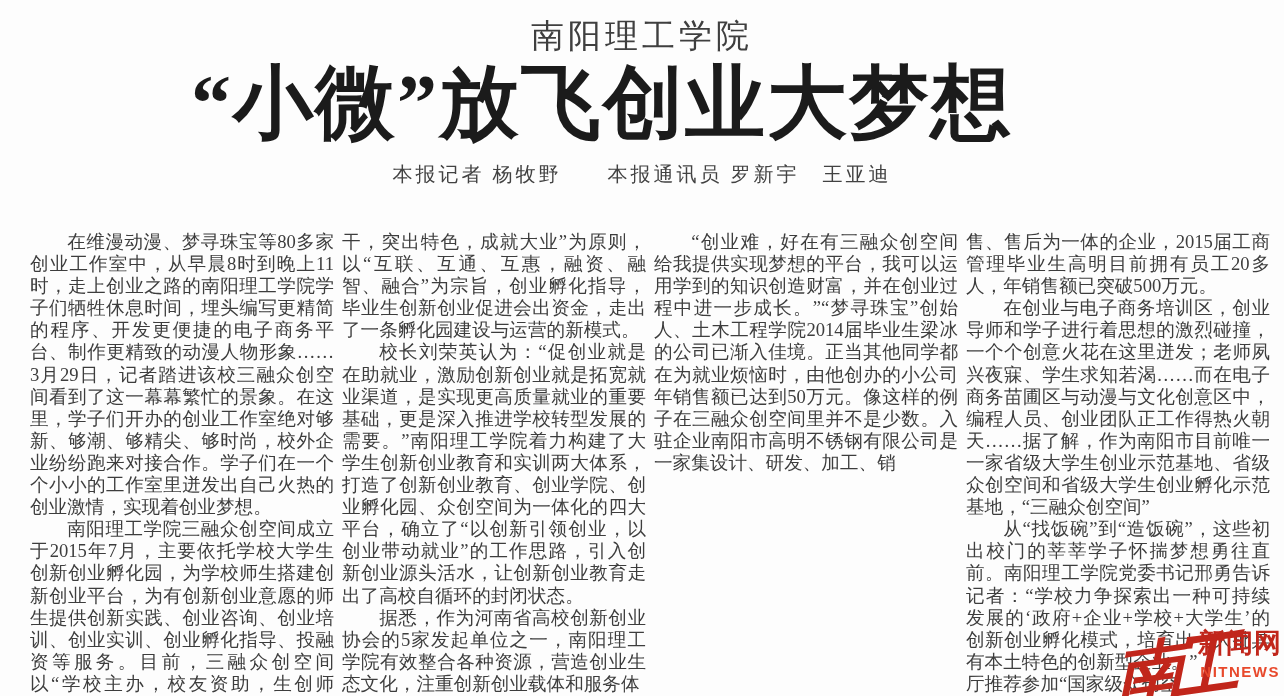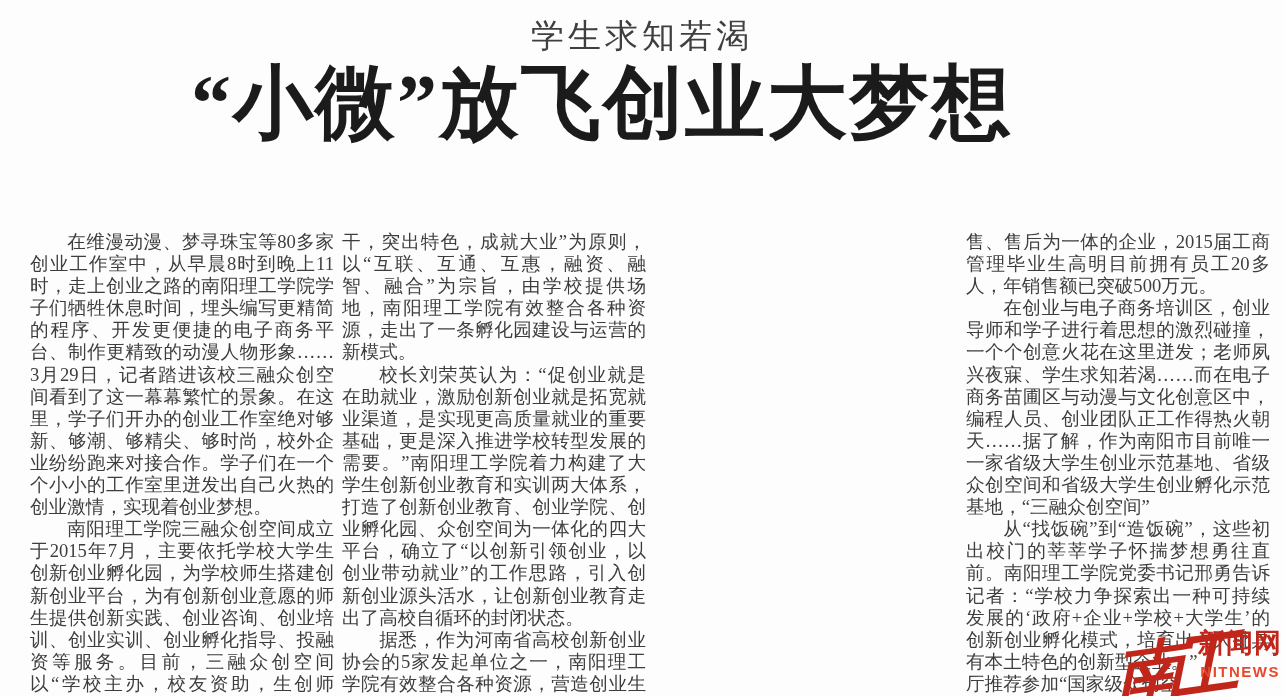--- a/index.html
+++ b/index.html
@@ -90,36 +90,38 @@
     line-height:1;
     font-family:"Liberation Sans","DejaVu Sans",sans-serif;
     text-align:center;
   }
 </style>
 </head>
 <body>
 
 <div class="page">
 
-  <div class="kicker">学生求知若渴</div>
+  <div class="kicker">南阳理工学院</div>
 
   <h1 class="headline">“小微”放飞创业大梦想</h1>
 
+  <div class="byline">本报记者 杨牧野　　本报通讯员 罗新宇　王亚迪</div>
 
   <div class="columns" id="columns">
       <div class="col">
         <p class="ind">在维漫动漫、梦寻珠宝等80多家创业工作室中，从早晨8时到晚上11时，走上创业之路的南阳理工学院学子们牺牲休息时间，埋头编写更精简的程序、开发更便捷的电子商务平台、制作更精致的动漫人物形象……3月29日，记者踏进该校三融众创空间看到了这一幕幕繁忙的景象。在这里，学子们开办的创业工作室绝对够新、够潮、够精尖、够时尚，校外企业纷纷跑来对接合作。学子们在一个个小小的工作室里迸发出自己火热的创业激情，实现着创业梦想。</p>
         <p class="ind">南阳理工学院三融众创空间成立于2015年7月，主要依托学校大学生创新创业孵化园，为学校师生搭建创新创业平台，为有创新创业意愿的师生提供创新实践、创业咨询、创业培训、创业实训、创业孵化指导、投融资等服务。目前，三融众创空间以“学校主办，校友资助，生创师导，真做实</p>
       </div>
       <div class="col">
-        <p class="">干，突出特色，成就大业”为原则，以“互联、互通、互惠，融资、融智、融合”为宗旨，由学校提供场地，南阳理工学院有效整合各种资源，走出了一条孵化园建设与运营的新模式。</p>
+        <p class="">干，突出特色，成就大业”为原则，以“互联、互通、互惠，融资、融智、融合”为宗旨，创业孵化指导，毕业生创新创业促进会出资金，走出了一条孵化园建设与运营的新模式。</p>
         <p class="ind">校长刘荣英认为：“促创业就是在助就业，激励创新创业就是拓宽就业渠道，是实现更高质量就业的重要基础，更是深入推进学校转型发展的需要。”南阳理工学院着力构建了大学生创新创业教育和实训两大体系，打造了创新创业教育、创业学院、创业孵化园、众创空间为一体化的四大平台，确立了“以创新引领创业，以创业带动就业”的工作思路，引入创新创业源头活水，让创新创业教育走出了高校自循环的封闭状态。</p>
         <p class="ind">据悉，作为河南省高校创新创业协会的5家发起单位之一，南阳理工学院有效整合各种资源，营造创业生态文化，注重创新创业载体和服务体</p>
       </div>
       <div class="col">
+        <p class="ind">“创业难，好在有三融众创空间给我提供实现梦想的平台，我可以运用学到的知识创造财富，并在创业过程中进一步成长。”“梦寻珠宝”创始人、土木工程学院2014届毕业生梁冰的公司已渐入佳境。正当其他同学都在为就业烦恼时，由他创办的小公司年销售额已达到50万元。像这样的例子在三融众创空间里并不是少数。入驻企业南阳市高明不锈钢有限公司是一家集设计、研发、加工、销</p>
       </div>
       <div class="col">
         <p class="">售、售后为一体的企业，2015届工商管理毕业生高明目前拥有员工20多人，年销售额已突破500万元。</p>
         <p class="ind">在创业与电子商务培训区，创业导师和学子进行着思想的激烈碰撞，一个个创意火花在这里迸发；老师夙兴夜寐、学生求知若渴……而在电子商务苗圃区与动漫与文化创意区中，编程人员、创业团队正工作得热火朝天……据了解，作为南阳市目前唯一一家省级大学生创业示范基地、省级众创空间和省级大学生创业孵化示范基地，“三融众创空间”</p>
         <p class="ind">从“找饭碗”到“造饭碗”，这些初出校门的莘莘学子怀揣梦想勇往直前。南阳理工学院党委书记邢勇告诉记者：“学校力争探索出一种可持续发展的‘政府+企业+学校+大学生’的创新创业孵化模式，培育出一大批具有本土特色的创新型企业。”</p>
         <p class="">厅推荐参加“国家级众创空</p>
       </div>
     </div>
 
   <div class="logo">

